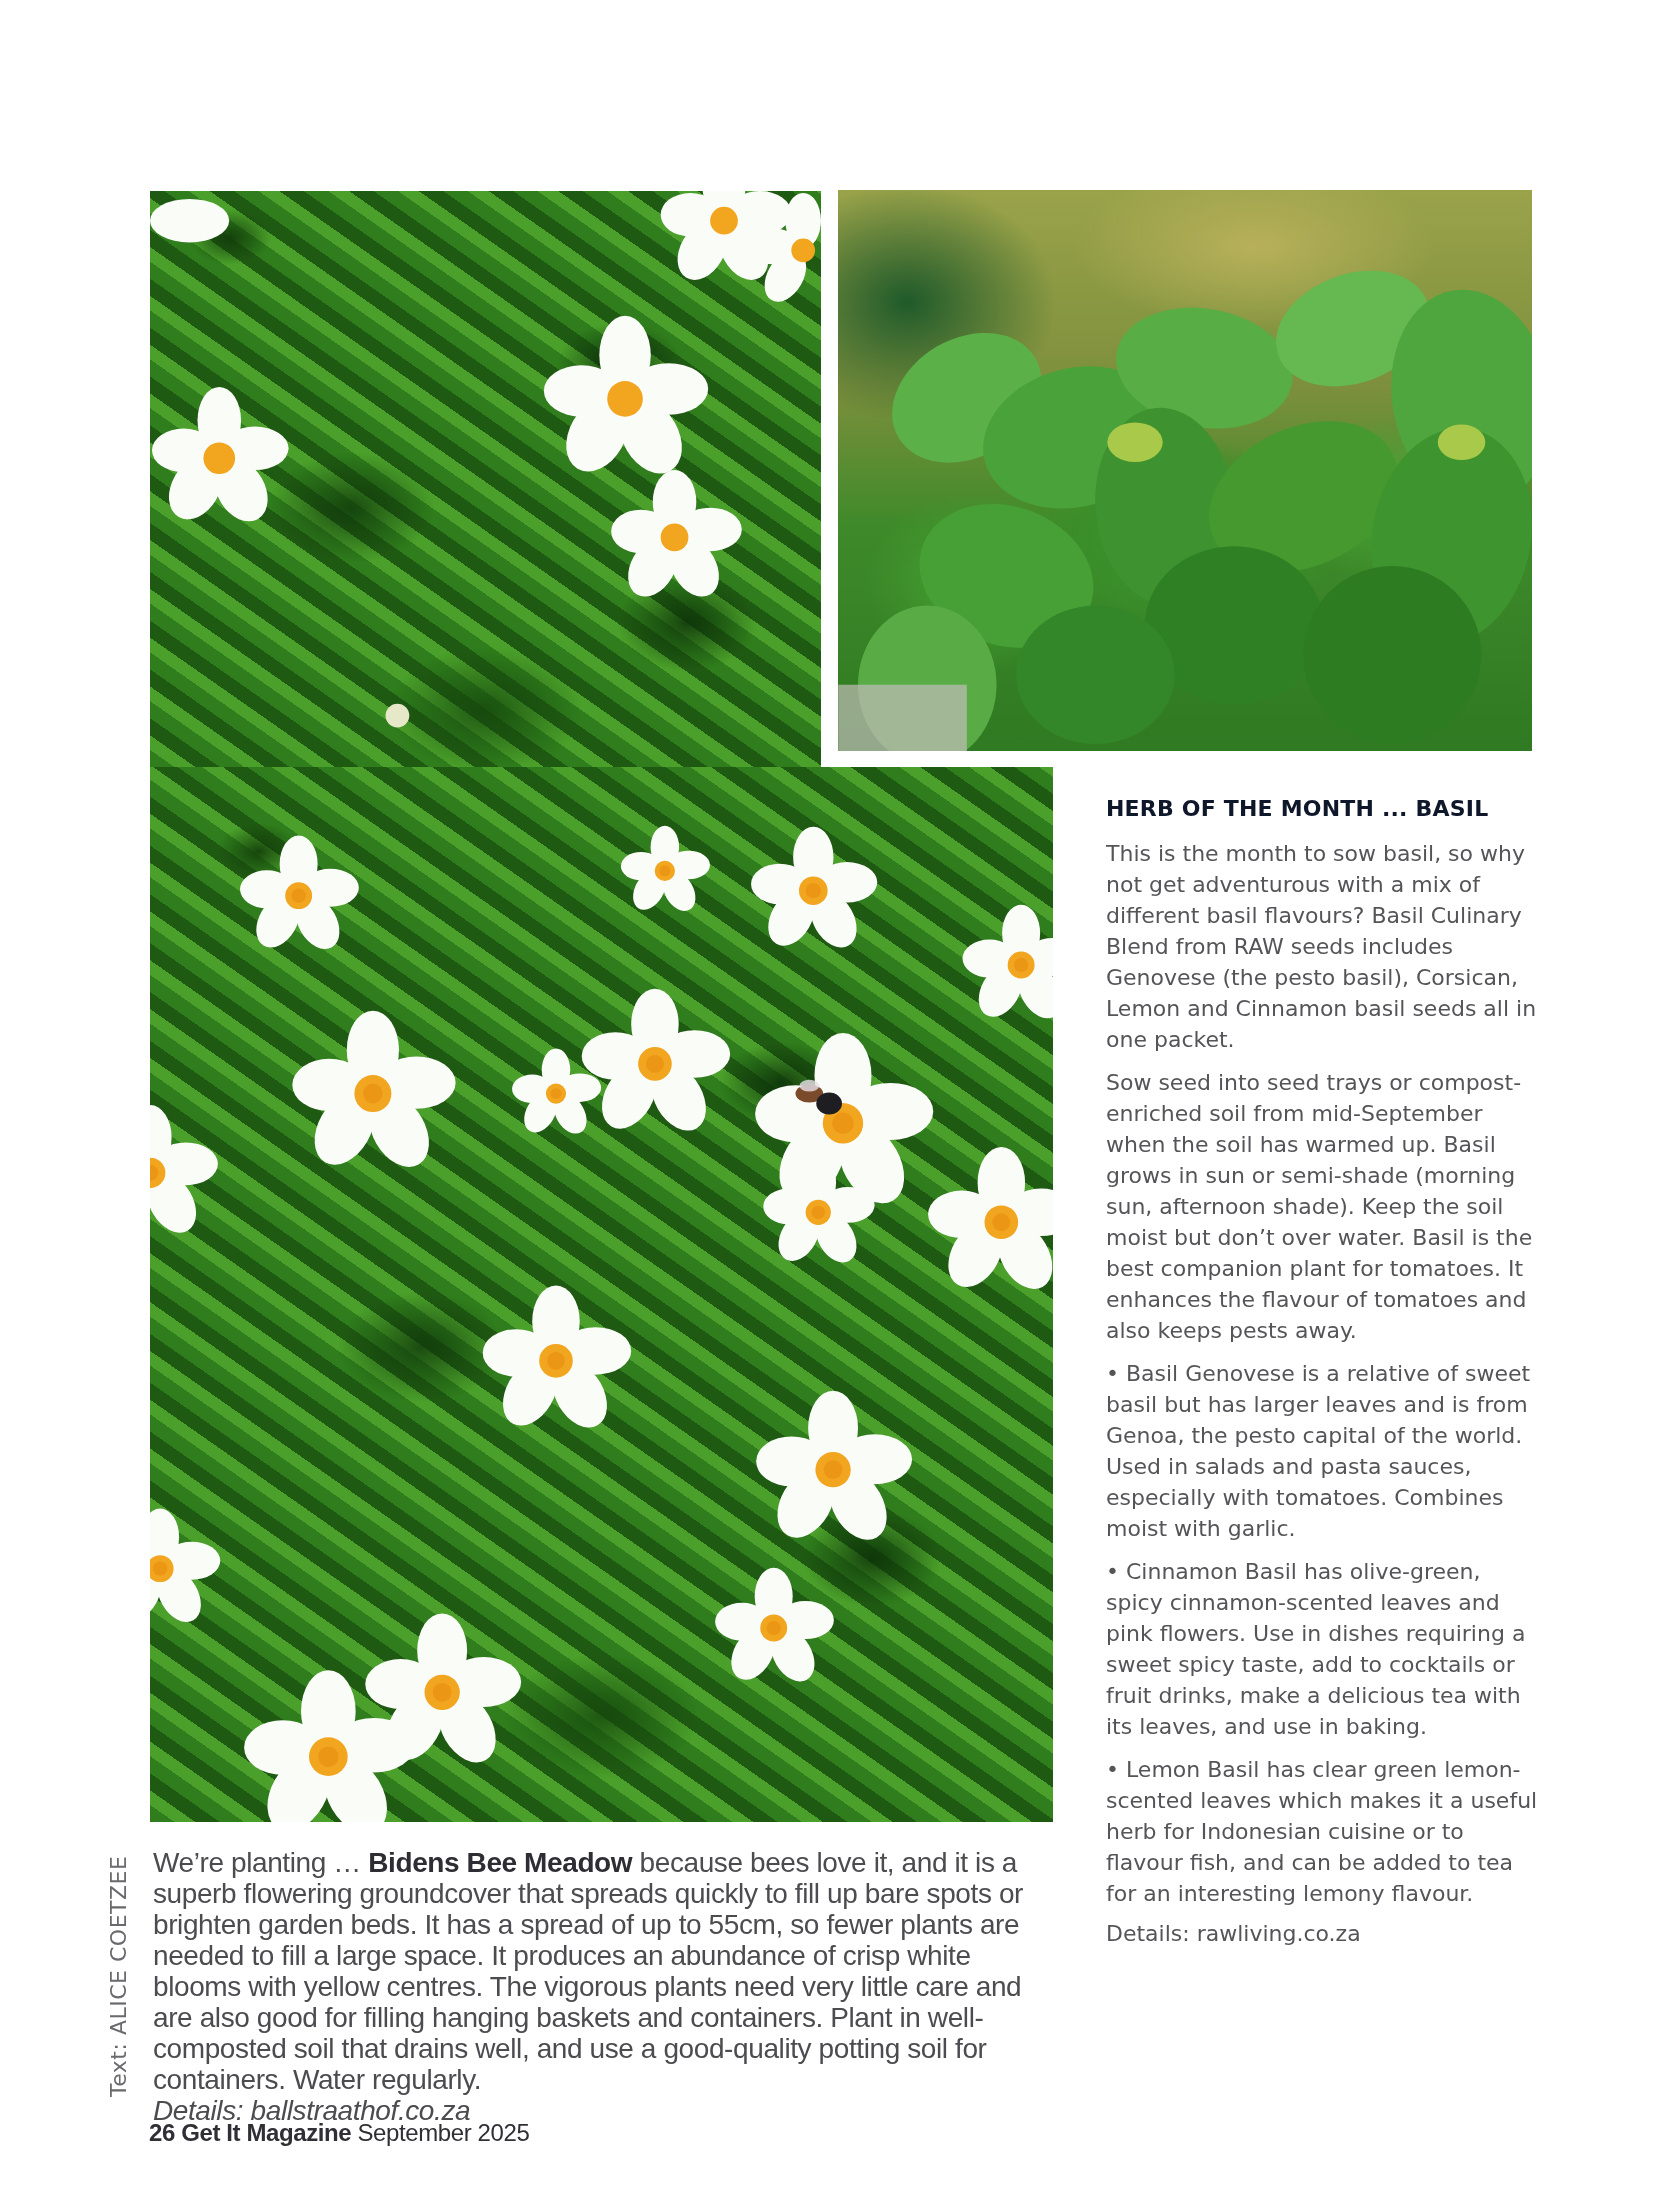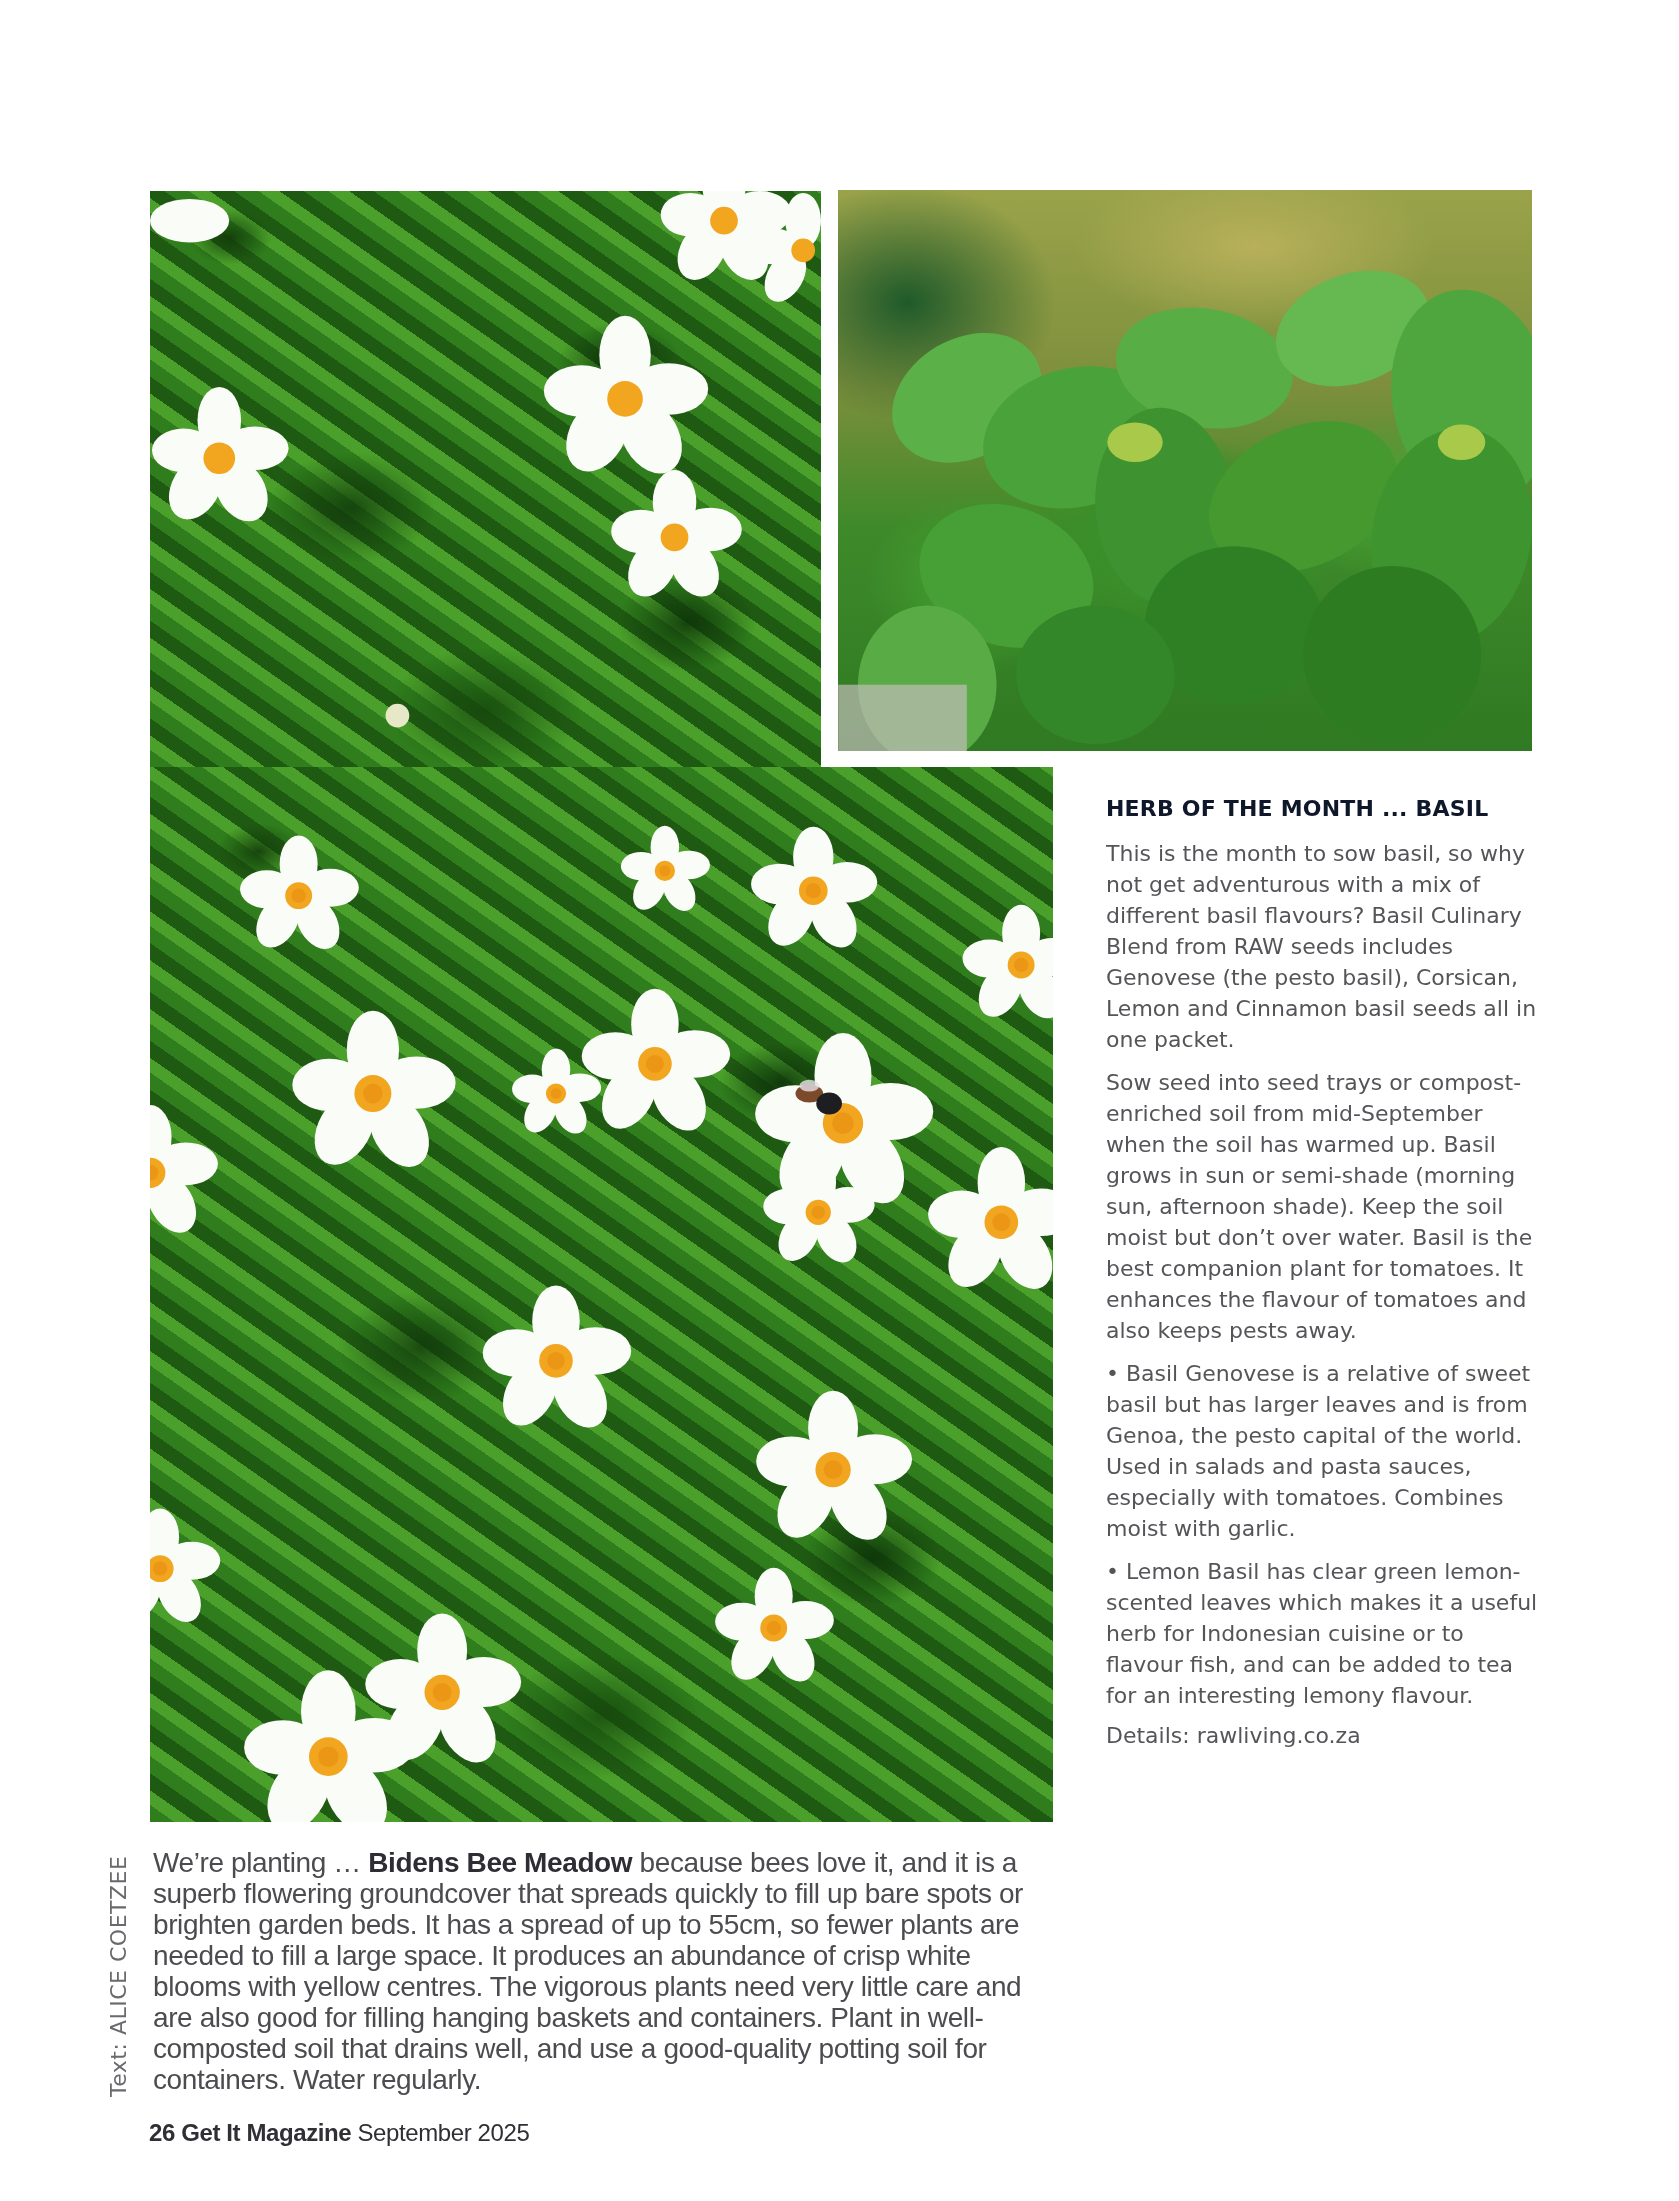--- a/index.html
+++ b/index.html
@@ -164,26 +164,28 @@
       <ellipse cx="630" cy="255" rx="24" ry="18" fill="#a8c94a"></ellipse>
     </g>
   </svg>
 </div>
 
 <div class="col">
   <h2>HERB OF THE MONTH ... BASIL</h2>
   <p>This is the month to sow basil, so why not get adventurous with a mix of different basil flavours? Basil Culinary Blend from RAW seeds includes Genovese (the pesto basil), Corsican, Lemon and Cinnamon basil seeds all in one packet.</p>
   <p>Sow seed into seed trays or compost-enriched soil from mid-September when the soil has warmed up. Basil grows in sun or semi-shade (morning sun, afternoon shade). Keep the soil moist but don’t over water. Basil is the best companion plant for tomatoes. It enhances the flavour of tomatoes and also keeps pests away.</p>
   <p>• Basil Genovese is a relative of sweet basil but has larger leaves and is from Genoa, the pesto capital of the world. Used in salads and pasta sauces, especially with tomatoes. Combines moist with garlic.</p>
+  <p>• Cinnamon Basil has olive-green, spicy cinnamon-scented leaves and pink flowers. Use in dishes requiring a sweet spicy taste, add to cocktails or fruit drinks, make a delicious tea with its leaves, and use in baking.</p>
   <p>• Lemon Basil has clear green lemon-scented leaves which makes it a useful herb for Indonesian cuisine or to flavour fish, and can be added to tea for an interesting lemony flavour.</p>
   <p class="details">Details: rawliving.co.za</p>
 </div>
 
 <div class="caption">
   <span>We’re planting … </span><b>Bidens Bee Meadow</b><span> because bees love it, and it is a superb flowering groundcover that spreads quickly to fill up bare spots or brighten garden beds. It has a spread of up to 55cm, so fewer plants are needed to fill a large space. It produces an abundance of crisp white blooms with yellow centres. The vigorous plants need very little care and are also good for filling hanging baskets and containers. Plant in well-composted soil that drains well, and use a good-quality potting soil for containers. Water regularly.</span>
+  <div class="details">Details: ballstraathof.co.za</div>
 </div>
 
 <div class="credit">Text: ALICE COETZEE</div>
 
 <div class="footer">
   <b>26</b>
   <b>Get It Magazine</b>
   <span>September 2025</span>
 </div>
 

